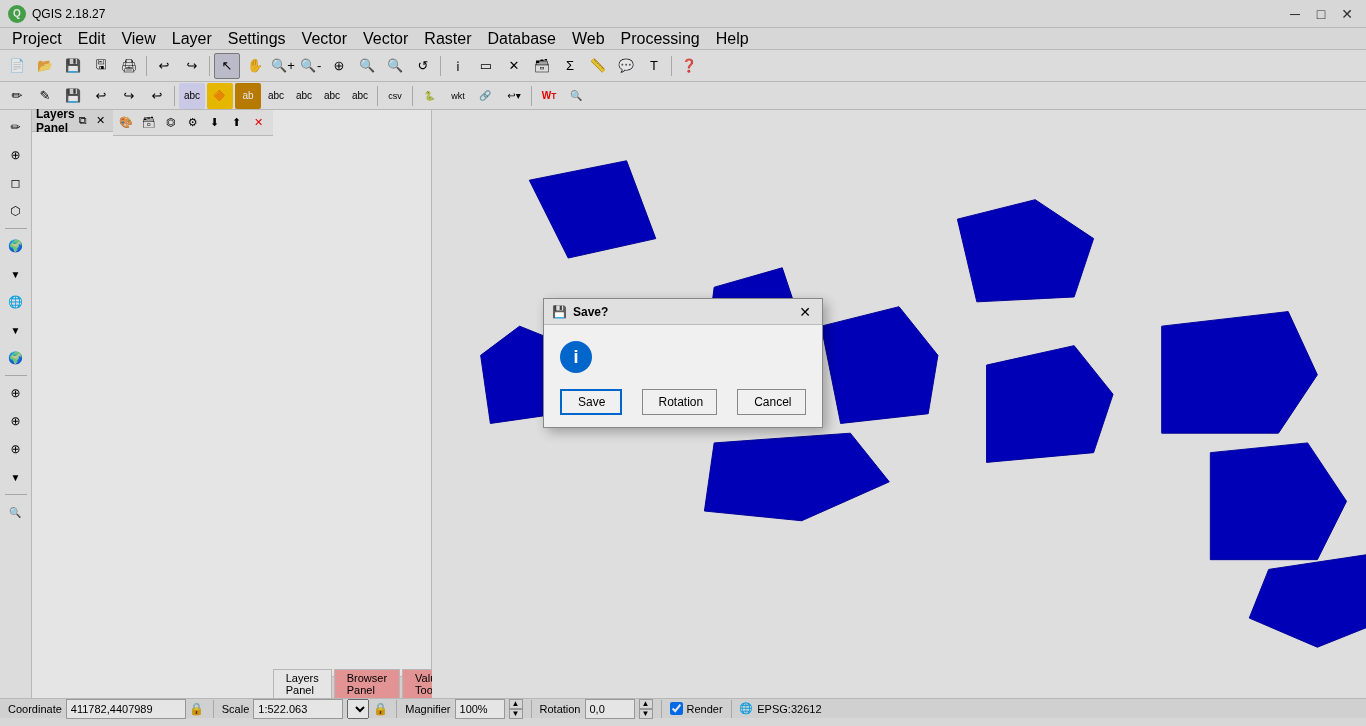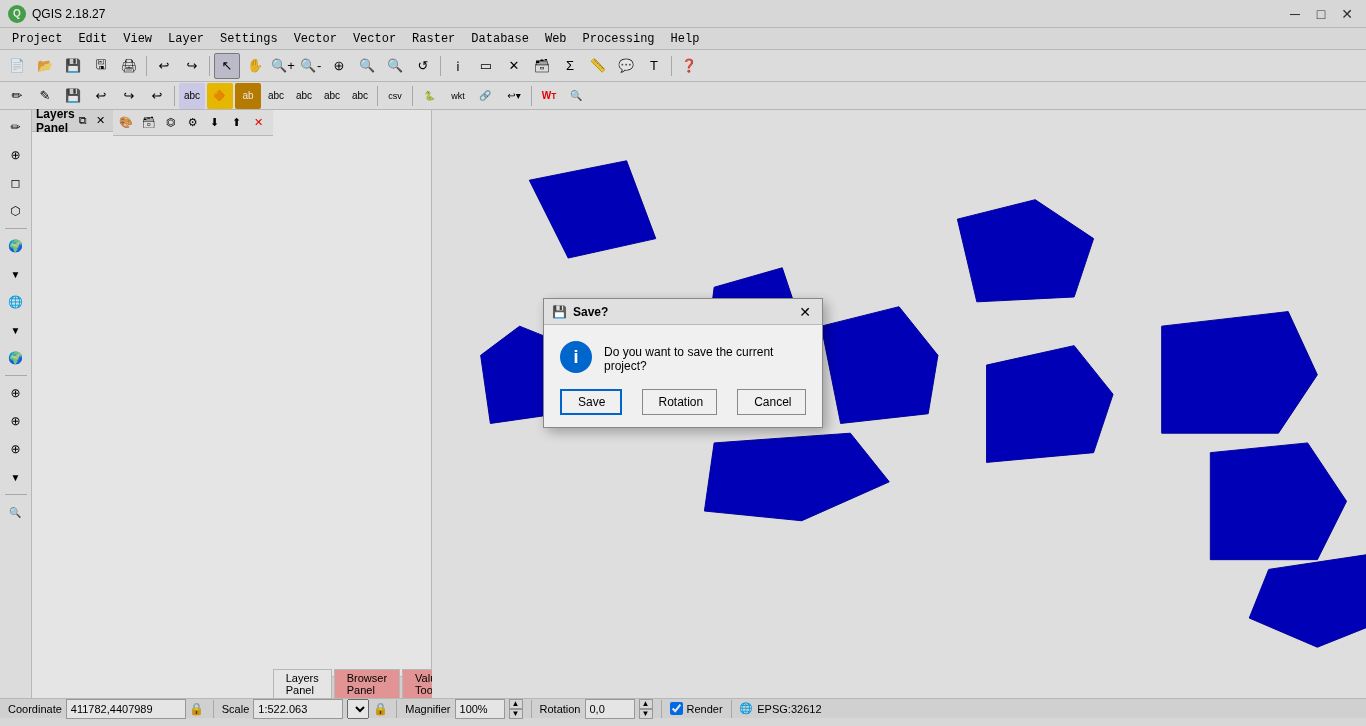--- a/index.html
+++ b/index.html
@@ -13,21 +13,21 @@
     }
     #titlebar-left { display: flex; align-items: center; gap: 6px; font-size: 12px; }
     #titlebar-right { display: flex; gap: 4px; }
     .titlebar-btn { width: 22px; height: 22px; display: flex; align-items: center; justify-content: center; cursor: pointer; font-size: 14px; color: #333; }
 
     
     #menubar {
       display: flex; align-items: center; height: 22px;
       background: #f0f0f0; border-bottom: 1px solid #ccc; padding: 0 4px;
     }
-    .menu-item { padding: 2px 8px; cursor: pointer; font-size: 12px; font-family: Liberation Mono, monospace; }
+    .menu-item { padding: 2px 8px; cursor: pointer; font-size: 16px; }
 
     
     .toolbar {
       display: flex; align-items: center; height: 32px;
       background: #f5f5f5; border-bottom: 1px solid #ccc; padding: 2px 4px; gap: 2px;
     }
     .tb-btn {
       width: 26px; height: 26px; display: flex; align-items: center; justify-content: center;
       cursor: pointer; border: 1px solid transparent; border-radius: 2px; font-size: 13px;
     }
@@ -342,21 +342,20 @@
     <div id="dialog-titlebar">
       <div id="dialog-title-left">
         <span style="color:#4CAF50;">💾</span>
         <span>Save?</span>
       </div>
       <div id="dialog-close">✕</div>
     </div>
     <div id="dialog-body">
       <div id="dialog-content">
         <div id="dialog-icon">i</div>
-        <div id="dialog-message">Do you want to save the current project?</div>
       </div>
       <div id="dialog-buttons">
         <button class="dialog-btn default">Save</button>
         <button class="dialog-btn">Rotation</button>
         <button class="dialog-btn">Cancel</button>
       </div>
     </div>
   </div>
 </div>
 

